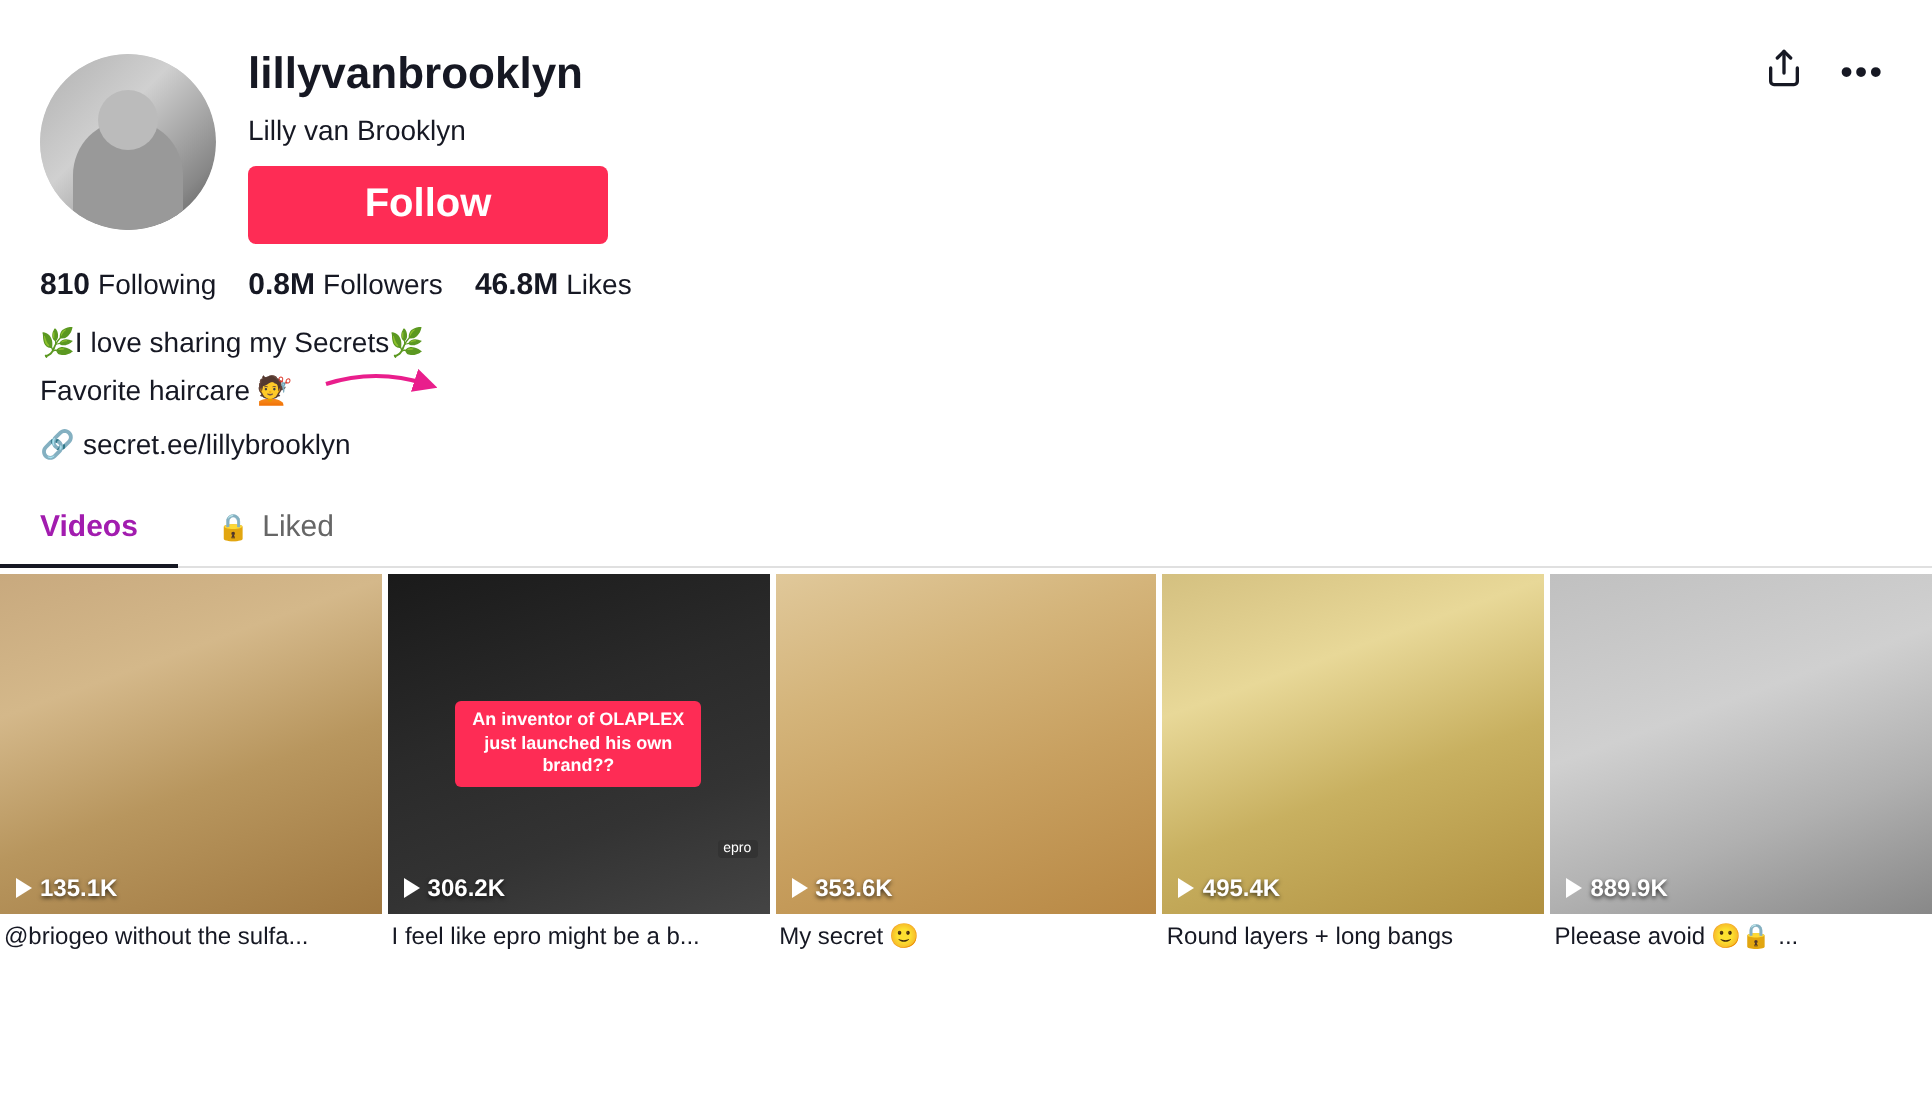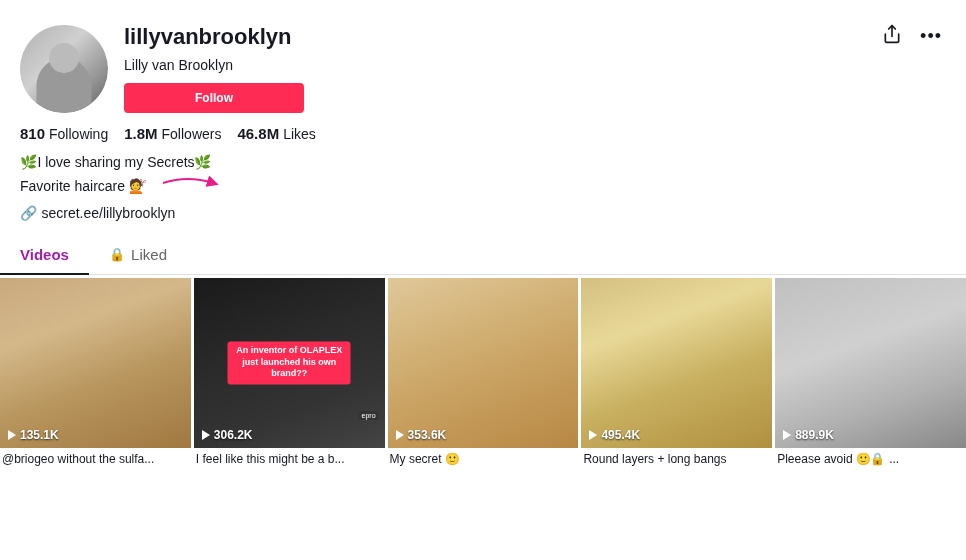--- a/index.html
+++ b/index.html
@@ -12,21 +12,21 @@
     }
 
     .profile-section {
       padding: 20px 20px 0 20px;
       display: flex;
       flex-direction: column;
     }
 
     .profile-header {
       display: flex;
-      align-items: flex-end;
+      align-items: center;
       gap: 16px;
       margin-bottom: 12px;
     }
 
     .avatar-container {
       width: 88px;
       height: 88px;
       border-radius: 50%;
       overflow: hidden;
       flex-shrink: 0;
@@ -115,21 +115,21 @@
       margin-bottom: 10px;
     }
 
     .follow-btn {
       background: #fe2c55;
       color: #fff;
       border: none;
       border-radius: 4px;
       padding: 8px 0;
       width: 180px;
-      font-size: 12px;
+      font-size: 20px;
       font-weight: 600;
       cursor: pointer;
     }
 
     .stats-row {
       display: flex;
       gap: 16px;
       margin-bottom: 10px;
       font-size: 14px;
       color: #161823;
@@ -350,21 +350,21 @@
       <button class="follow-btn">Follow</button>
     </div>
   </div>
 
   <div class="stats-row">
     <div class="stat-item">
       <span class="stat-number">810</span>
       <span class="stat-label">Following</span>
     </div>
     <div class="stat-item">
-      <span class="stat-number">1.8M</span>
+      <span class="stat-number">0.8M</span>
       <span class="stat-label">Followers</span>
     </div>
     <div class="stat-item">
       <span class="stat-number">46.8M</span>
       <span class="stat-label">Likes</span>
     </div>
   </div>
 
   <div class="bio-section">
     <div class="bio-line">
@@ -414,21 +414,21 @@
     </div>
     <div class="video-card">
       <div class="thumb-bg thumb-bg-1">
         <div class="video-overlay-badge">An inventor of OLAPLEX just launched his own brand??</div>
         <div class="epro-badge">epro</div>
         <div class="play-count">
           <span class="play-triangle"></span>
           <span>306.2K</span>
         </div>
       </div>
-      <div class="video-caption">I feel like this might be a b...</div>
+      <div class="video-caption">I feel like epro might be a b...</div>
     </div>
     <div class="video-card">
       <div class="thumb-bg thumb-bg-2">
 
         <div class="play-count">
           <span class="play-triangle"></span>
           <span>353.6K</span>
         </div>
       </div>
       <div class="video-caption">My secret 🙂</div>

